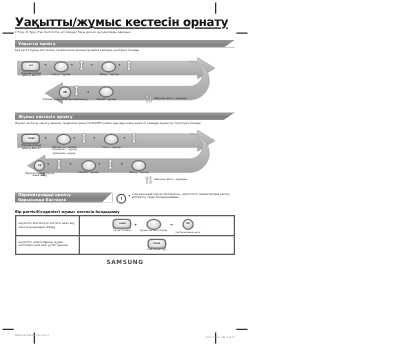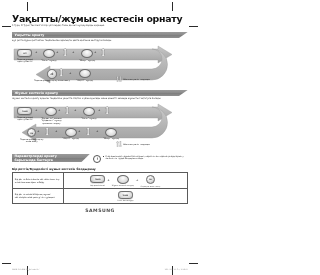--- a/index.html
+++ b/index.html
@@ -9,21 +9,21 @@
 
   
   .crop{position:absolute;background:#2b2b2b;}
   .crop.h{height:0.7px;width:9px;}
   .crop.v{width:0.7px;height:9px;}
 
   
   .page{position:absolute;left:12px;top:14px;width:176px;height:250px;}
 
   .title{font-size:9.4px;font-weight:700;letter-spacing:-0.25px;
-         line-height:1;color:#111;margin:0 0 2px 0;}
+         line-height:1;color:#111;margin:0 0 2px 0;text-decoration:underline;}
   .subtitle{font-size:2.25px;line-height:1.25;color:#3a3a3a;margin:0 0 3.5px 0;
             letter-spacing:0.02px;}
 
   
   .secbar{position:relative;height:6.2px;margin-bottom:2px;}
   .secbar .bar{position:absolute;inset:0;
        background:linear-gradient(to bottom,#9a9a9a 0%,#8a8a8a 48%,#7e7e7e 52%,#8f8f8f 100%);}
   .secbar .bar::after{content:"";position:absolute;right:0;top:0;bottom:0;width:9px;
        background:#ffffff;clip-path:polygon(100% 0,100% 100%,0 100%);}
   .secbar .lbl{position:absolute;left:2.5px;top:0.8px;font-size:3.1px;font-weight:700;

